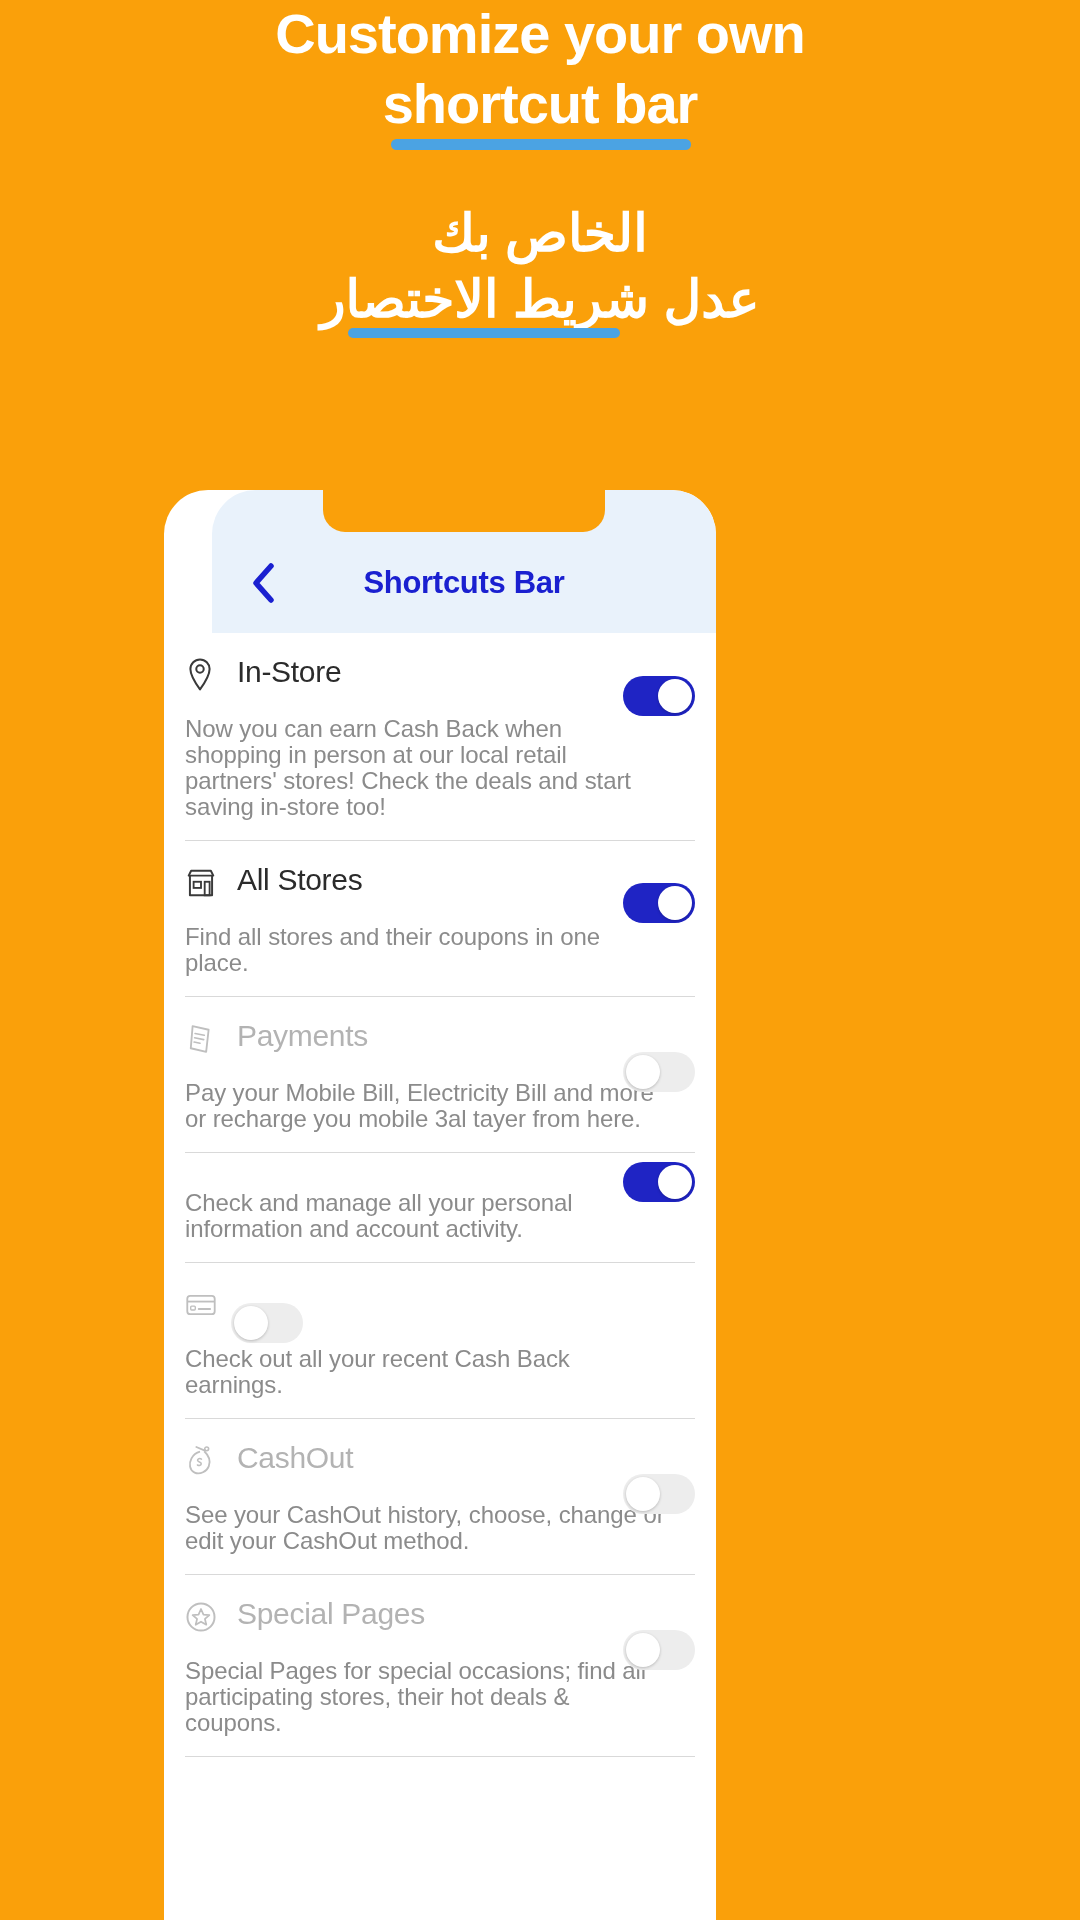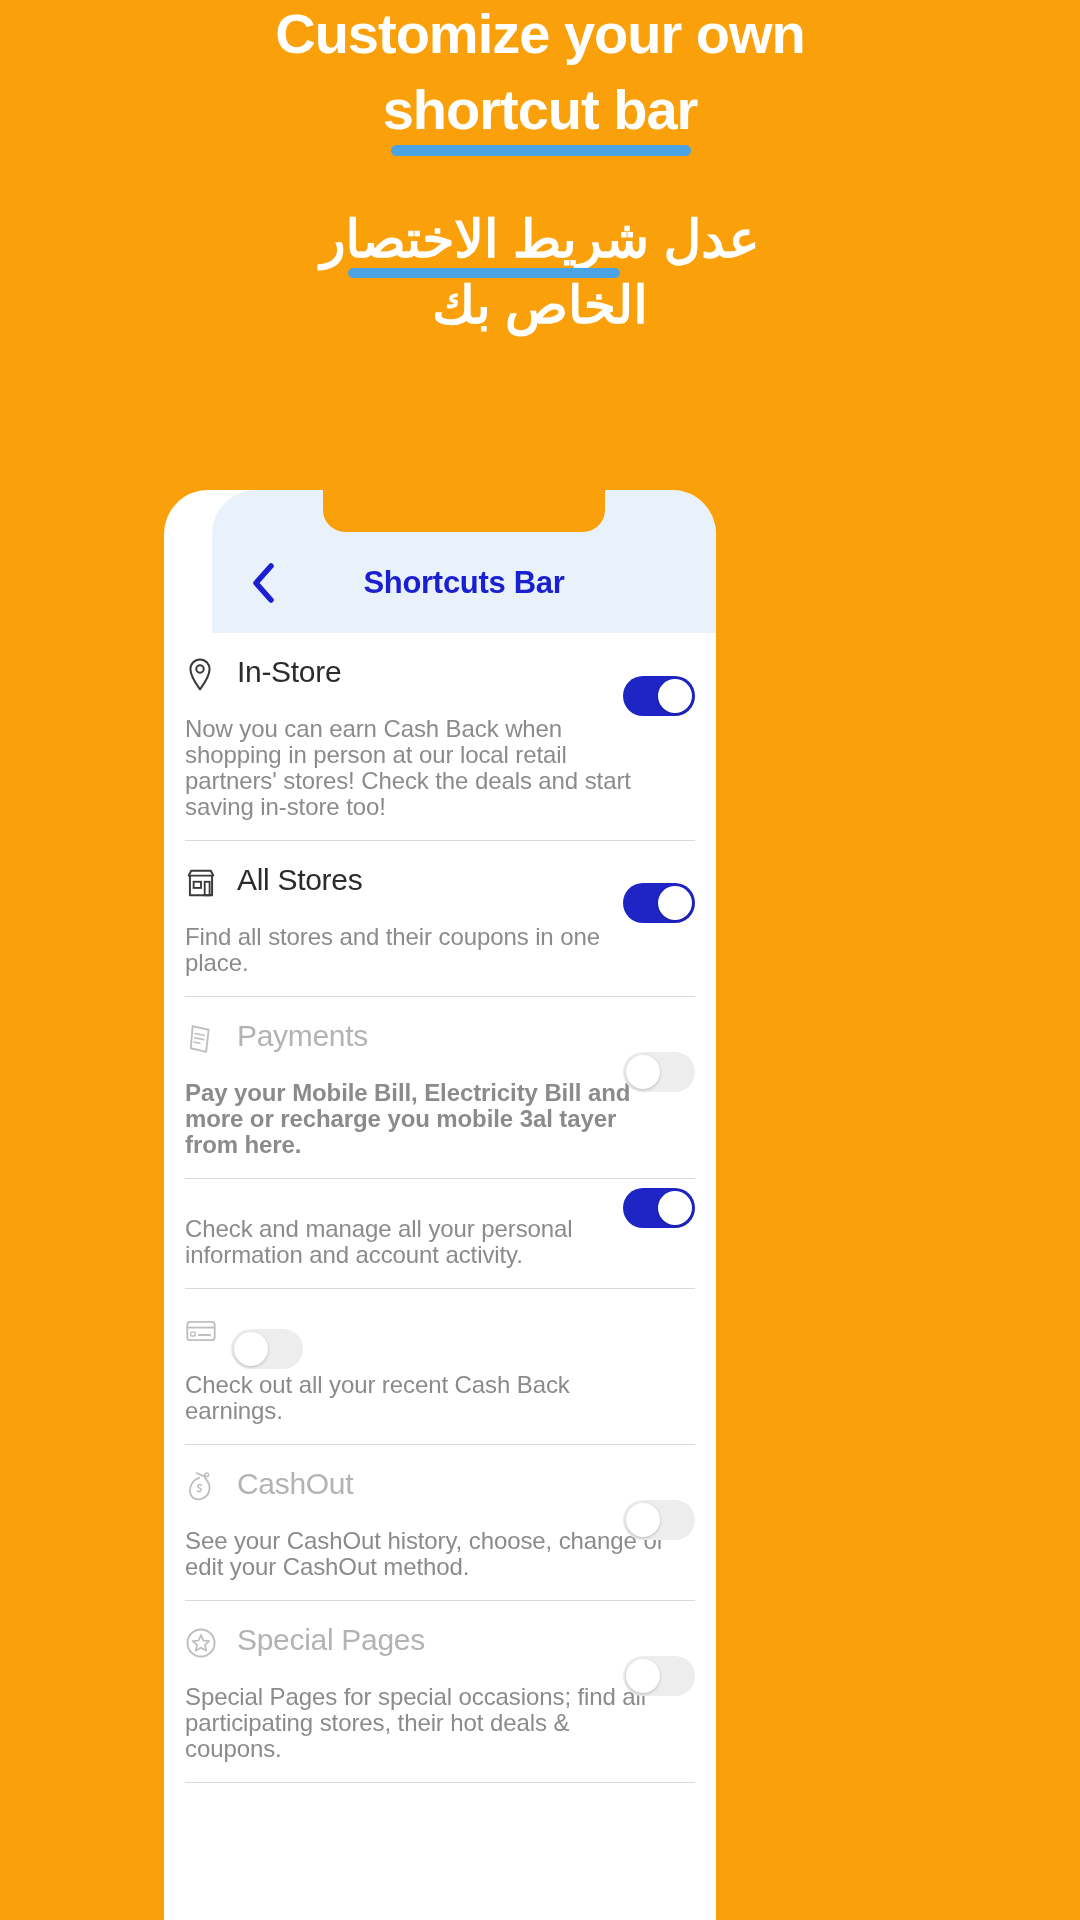--- a/index.html
+++ b/index.html
@@ -13,21 +13,21 @@
 
   
   .promo { width:1080px; text-align:center; }
   .promo-line {
     color:#ffffff;
     font-weight:bold;
     font-size:56px;
     line-height:68px;
     letter-spacing:-1px;
   }
-  .promo-line.l2 { position:relative; display:inline-block; margin-top:8px; }
+  .promo-line.l2 { position:relative; display:inline-block; margin-top:2px; }
   .promo-underline {
     position:absolute;
     left:8px; right:6px;
     bottom:-12px;
     height:11px;
     border-radius:6px;
     background:#4BA3E3;
   }
 
   .promo-ar { margin-top:62px; direction:rtl; }
@@ -180,25 +180,25 @@
 <body>
 
 <div class="promo">
   <div class="promo-line">Customize your own</div>
   <div class="promo-line l2">
     <span>shortcut bar</span>
     <span class="promo-underline"></span>
   </div>
 
   <div class="promo-ar">
+    <div class="promo-ar-line">الخاص بك</div>
     <div class="promo-ar-line a1">
       <span>عدل شريط الاختصار</span>
       <span class="promo-ar-underline"></span>
     </div>
-    <div class="promo-ar-line">الخاص بك</div>
   </div>
 </div>
 
 <div class="phone">
 
   <div class="phone-top">
     <div class="notch"></div>
 
     <div class="navbar">
       <div class="back-btn">
@@ -261,21 +261,21 @@
           <svg width="30" height="32" viewBox="0 0 24 26" fill="none">
             <path d="M6 2.5 L19 5.5 L17 23.5 L4.5 20.5 Z" stroke="#BFBFBF" stroke-width="1.5" stroke-linejoin="round"></path>
             <path d="M8 8.5 L15.5 10" stroke="#BFBFBF" stroke-width="1.3" stroke-linecap="round"></path>
             <path d="M7.6 12 L15 13.5" stroke="#BFBFBF" stroke-width="1.3" stroke-linecap="round"></path>
             <path d="M7.2 15.5 L12 16.5" stroke="#BFBFBF" stroke-width="1.3" stroke-linecap="round"></path>
           </svg>
         </span>
         <span class="row-title">Payments</span>
         <span class="toggle-wrap"></span>
       </div>
-      <div style="position:relative;font-weight:bold;">
+      <div style="position:relative;">
         <div class="row-desc">Pay your Mobile Bill, Electricity Bill and more or recharge you mobile 3al tayer from here.</div>
         <div class="toggle off" style="position:absolute;right:0;top:-28px;">
           <span class="knob"></span>
         </div>
       </div>
       <div class="divider"></div>
     </div>
 
     <div class="row">
       <div style="position:relative;">

